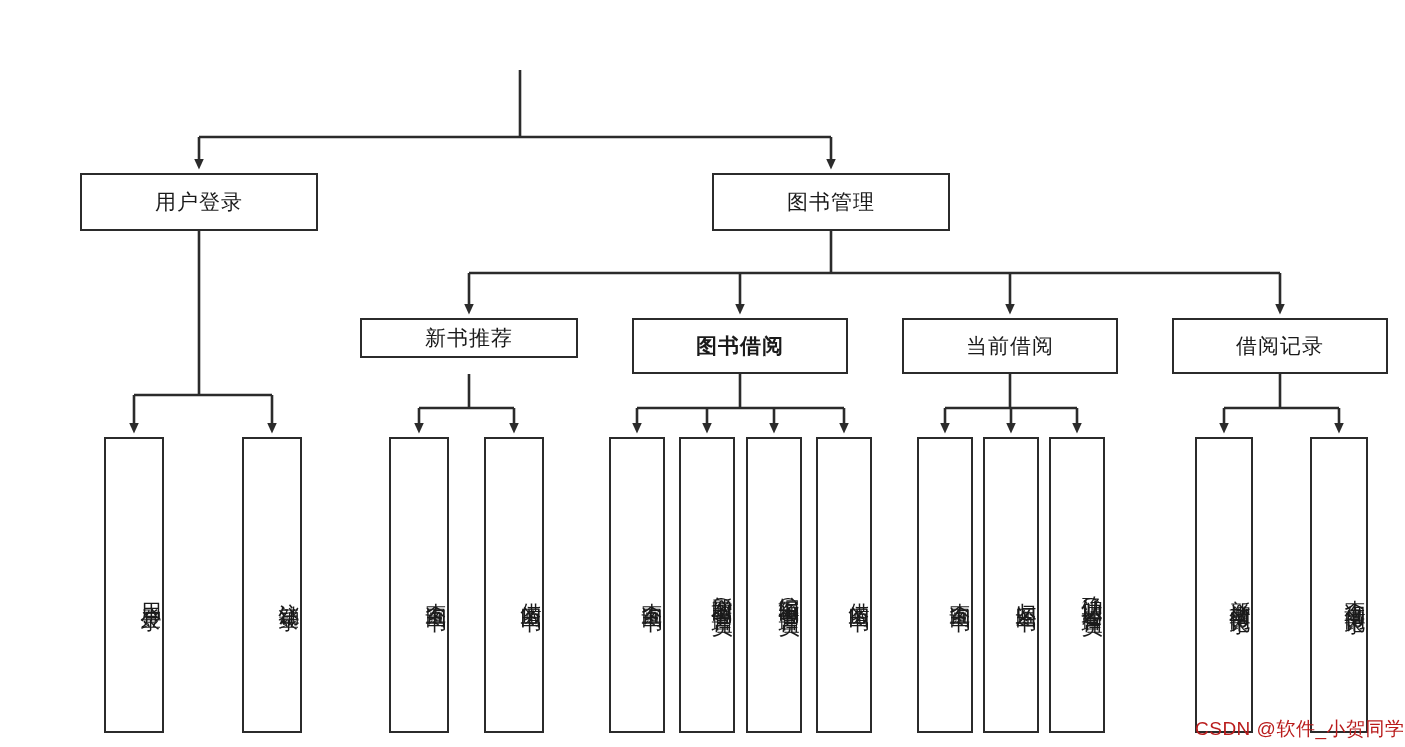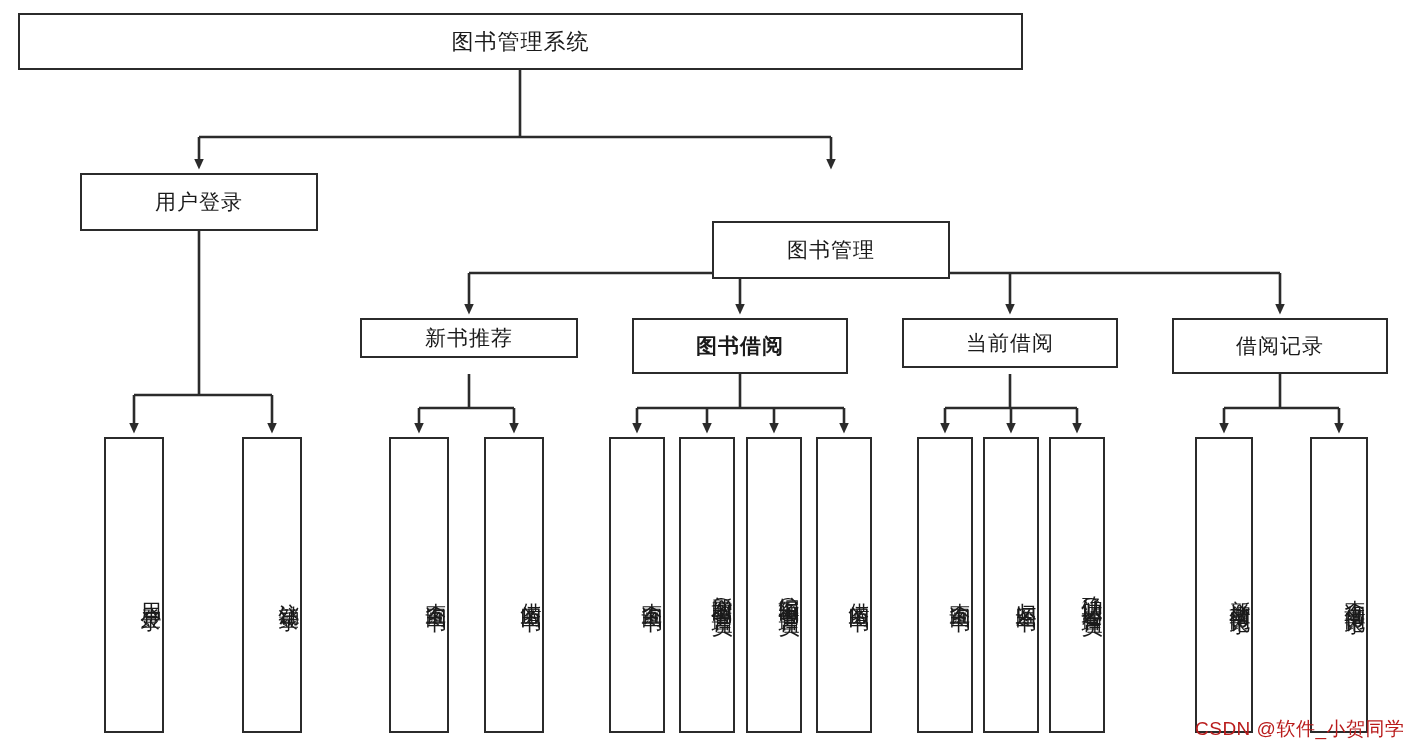--- a/index.html
+++ b/index.html
@@ -113,38 +113,35 @@
       <path d="M 1011,408 L 1011,424" marker-end="url(#arrow)"></path>
       <path d="M 1077,408 L 1077,424" marker-end="url(#arrow)"></path>
 
       <path d="M 1280,374 L 1280,408"></path>
       <path d="M 1224,408 L 1339,408"></path>
       <path d="M 1224,408 L 1224,424" marker-end="url(#arrow)"></path>
       <path d="M 1339,408 L 1339,424" marker-end="url(#arrow)"></path>
     </g>
   </svg>
 
-  <div class="node horiz root" id="node-root" style="left: 18px; top: 13px; width: 1005px; height: 57px;">
-    <span>图书管理系统</span>
-  </div>
 
   <div class="node horiz" id="node-l2-0" style="left: 80px; top: 173px; width: 238px; height: 58px;">
     <span>用户登录</span>
   </div>
-  <div class="node horiz" id="node-l2-1" style="left: 712px; top: 173px; width: 238px; height: 58px; margin-top: 48px;">
+  <div class="node horiz" id="node-l2-1" style="left: 712px; top: 173px; width: 238px; height: 58px;">
     <span>图书管理</span>
   </div>
 
   <div class="node horiz" id="node-l3-0" style="left: 360px; top: 318px; width: 218px; height: 40px;">
     <span>新书推荐</span>
   </div>
   <div class="node horiz" id="node-l3-1" style="left: 632px; top: 318px; width: 216px; height: 56px; font-weight: bold;">
     <span>图书借阅</span>
   </div>
-  <div class="node horiz" id="node-l3-2" style="left: 902px; top: 318px; width: 216px; height: 50px;">
+  <div class="node horiz" id="node-l3-2" style="left: 902px; top: 318px; width: 216px; height: 56px;">
     <span>当前借阅</span>
   </div>
   <div class="node horiz" id="node-l3-3" style="left: 1172px; top: 318px; width: 216px; height: 56px;">
     <span>借阅记录</span>
   </div>
 
   <div class="node vert" id="node-leaf-0" style="left: 104px; top: 437px; width: 60px; height: 296px;">
     <span class="vlabel">用户登录</span>
   </div>
   <div class="node vert" id="node-leaf-1" style="left: 242px; top: 437px; width: 60px; height: 296px;">

